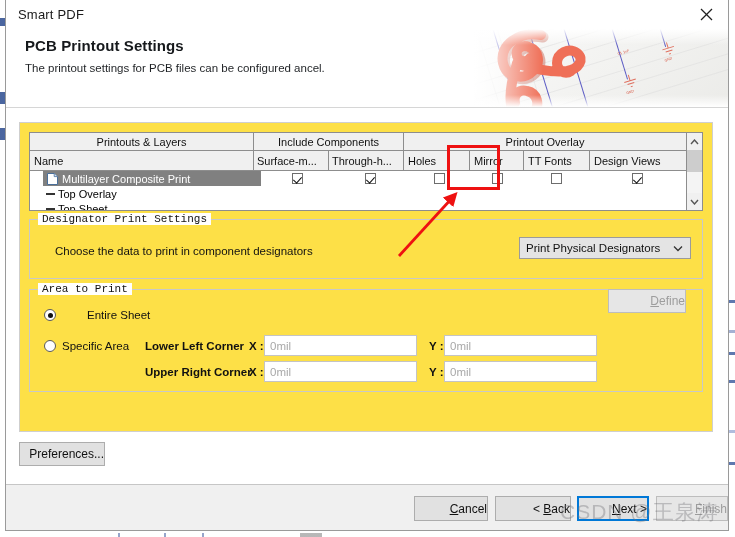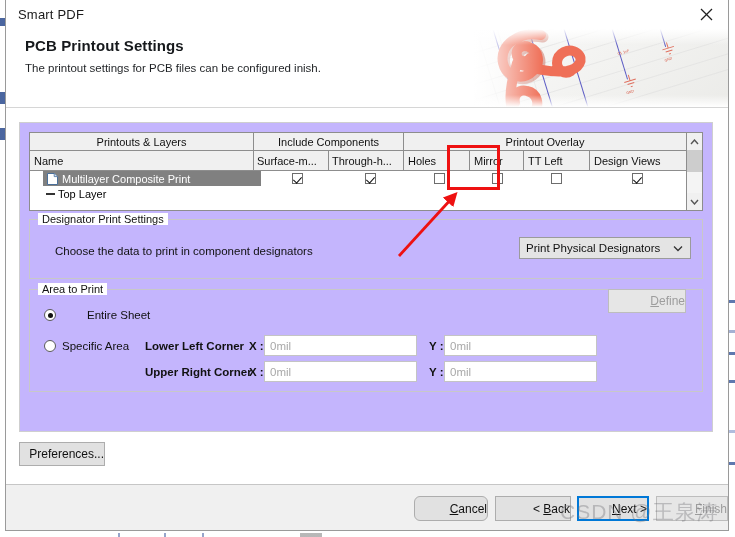--- a/index.html
+++ b/index.html
@@ -187,21 +187,21 @@
     background: #ffffff;
     padding: 0;
     position: relative;
   }
   .panel {
     position: absolute;
     left: 13px; top: 14px;
     width: 694px;
     height: 310px;
     border: 1px solid #cfcfcf;
-    background: #c4b5fd;
+    background: #fde047;
     box-sizing: border-box;
   }
 
   
   .grid-wrap {
     position: absolute;
     left: 9px; top: 9px;
     width: 674px;
     height: 79px;
     border: 1px solid #8d8d8d;
@@ -334,20 +334,21 @@
     background: transparent;
   }
   .fs-legend {
     position: absolute;
     top: -7px; left: 8px;
     background: #ffffff;
     padding: 0 4px;
     font-size: 11px;
     color: #111;
     white-space: nowrap;
+    font-family: Liberation Mono, monospace;
   }
   #fs-designator {
     left: 9px; top: 96px;
     width: 674px; height: 60px;
   }
   #fs-area {
     left: 9px; top: 166px;
     width: 674px; height: 103px;
   }
 
@@ -436,21 +437,21 @@
 
   
   .footer {
     flex: 0 0 auto;
     height: 45px;
     background: #f0f0f0;
     border-top: 1px solid #c6c6c6;
     position: relative;
   }
   .footer .btn { position: absolute; top: 11px; height: 25px; }
-  #btn-cancel { left: 408px; width: 74px; border-radius: 6px; }
+  #btn-cancel { left: 408px; width: 74px; }
   #btn-back   { left: 489px; width: 76px; }
   #btn-next   { left: 571px; width: 72px; }
   #btn-finish { left: 650px; width: 72px; }
 
   
   #annotations {
     position: absolute;
     inset: 0;
     pointer-events: none;
     z-index: 60;
@@ -574,21 +575,21 @@
                      C 78 22, 66 28, 66 38 C 66 46, 74 50, 80 46" fill="none" stroke="#ef6f57" stroke-width="10" stroke-linecap="round"></path>
           </g>
         </svg>
         <div class="art-fade-l"></div>
         <div class="art-fade-t"></div>
         <div class="art-fade-b"></div>
       </div>
 
       <div class="btext">
         <h1>PCB Printout Settings</h1>
-        <p>The printout settings for PCB files can be configured inish.</p>
+        <p>The printout settings for PCB files can be configured ancel.</p>
       </div>
     </div>
 
     <div class="content">
       <div class="panel">
 
         <div class="grid-wrap">
           <div class="grid">
 
             <div class="hdr-row">
@@ -596,21 +597,21 @@
               <div class="hdr-cell" style="width:150px;">Include Components</div>
               <div class="hdr-cell" style="flex:1 1 auto;border-right:none;">Printout Overlay</div>
             </div>
 
             <div class="hdr-row sub">
               <div class="hdr-cell left" style="width:224px;">Name</div>
               <div class="hdr-cell left" style="width:75px;padding-left:3px;">Surface-m...</div>
               <div class="hdr-cell left" style="width:75px;padding-left:3px;">Through-h...</div>
               <div class="hdr-cell left" style="width:66px;padding-left:4px;">Holes</div>
               <div class="hdr-cell left" style="width:54px;padding-left:4px;">Mirror</div>
-              <div class="hdr-cell left" style="width:66px;padding-left:4px;">TT Left</div>
+              <div class="hdr-cell left" style="width:66px;padding-left:4px;">TT Fonts</div>
               <div class="hdr-cell left" style="flex:1 1 auto;border-right:none;padding-left:4px;">Design Views</div>
             </div>
 
             <div class="rows">
 
               <div class="row selected">
                 <div class="namecell" style="width:224px;margin-left:13px;">
                   <svg class="doc-ico" viewBox="0 0 11 12">
                     <path d="M0.5 0.5 H7.2 L10.5 3.6 V11.5 H0.5 Z" fill="#ffffff" stroke="#4a6f9a" stroke-width="1"></path>
                     <path d="M7.2 0.5 V3.6 H10.5" fill="#cfe0f0" stroke="#4a6f9a" stroke-width="0.8"></path>
@@ -630,25 +631,31 @@
                   <span class="cb"></span>
                 </div>
                 <div class="chkcell" style="width:66px;">
                   <span class="cb"></span>
                 </div>
                 <div class="chkcell" style="width:100px;">
                   <span class="cb on"></span>
                 </div>
               </div>
 
-
               <div class="row">
                 <div class="namecell" style="width:224px;">
                   <span class="dash-ico"></span>
-                  <span>Top Layer</span>
+                  <span>Top Overlay</span>
+                </div>
+              </div>
+
+              <div class="row">
+                <div class="namecell" style="width:224px;">
+                  <span class="dash-ico"></span>
+                  <span>Top Sheet</span>
                 </div>
               </div>
 
             </div>
           </div>
 
           <div class="vscroll">
             <div class="sb-btn">
               <svg width="9" height="6" viewBox="0 0 9 6">
                   <path d="M1 5 L4.5 1 L8 5" fill="none" stroke="#555" stroke-width="1.4"></path>

